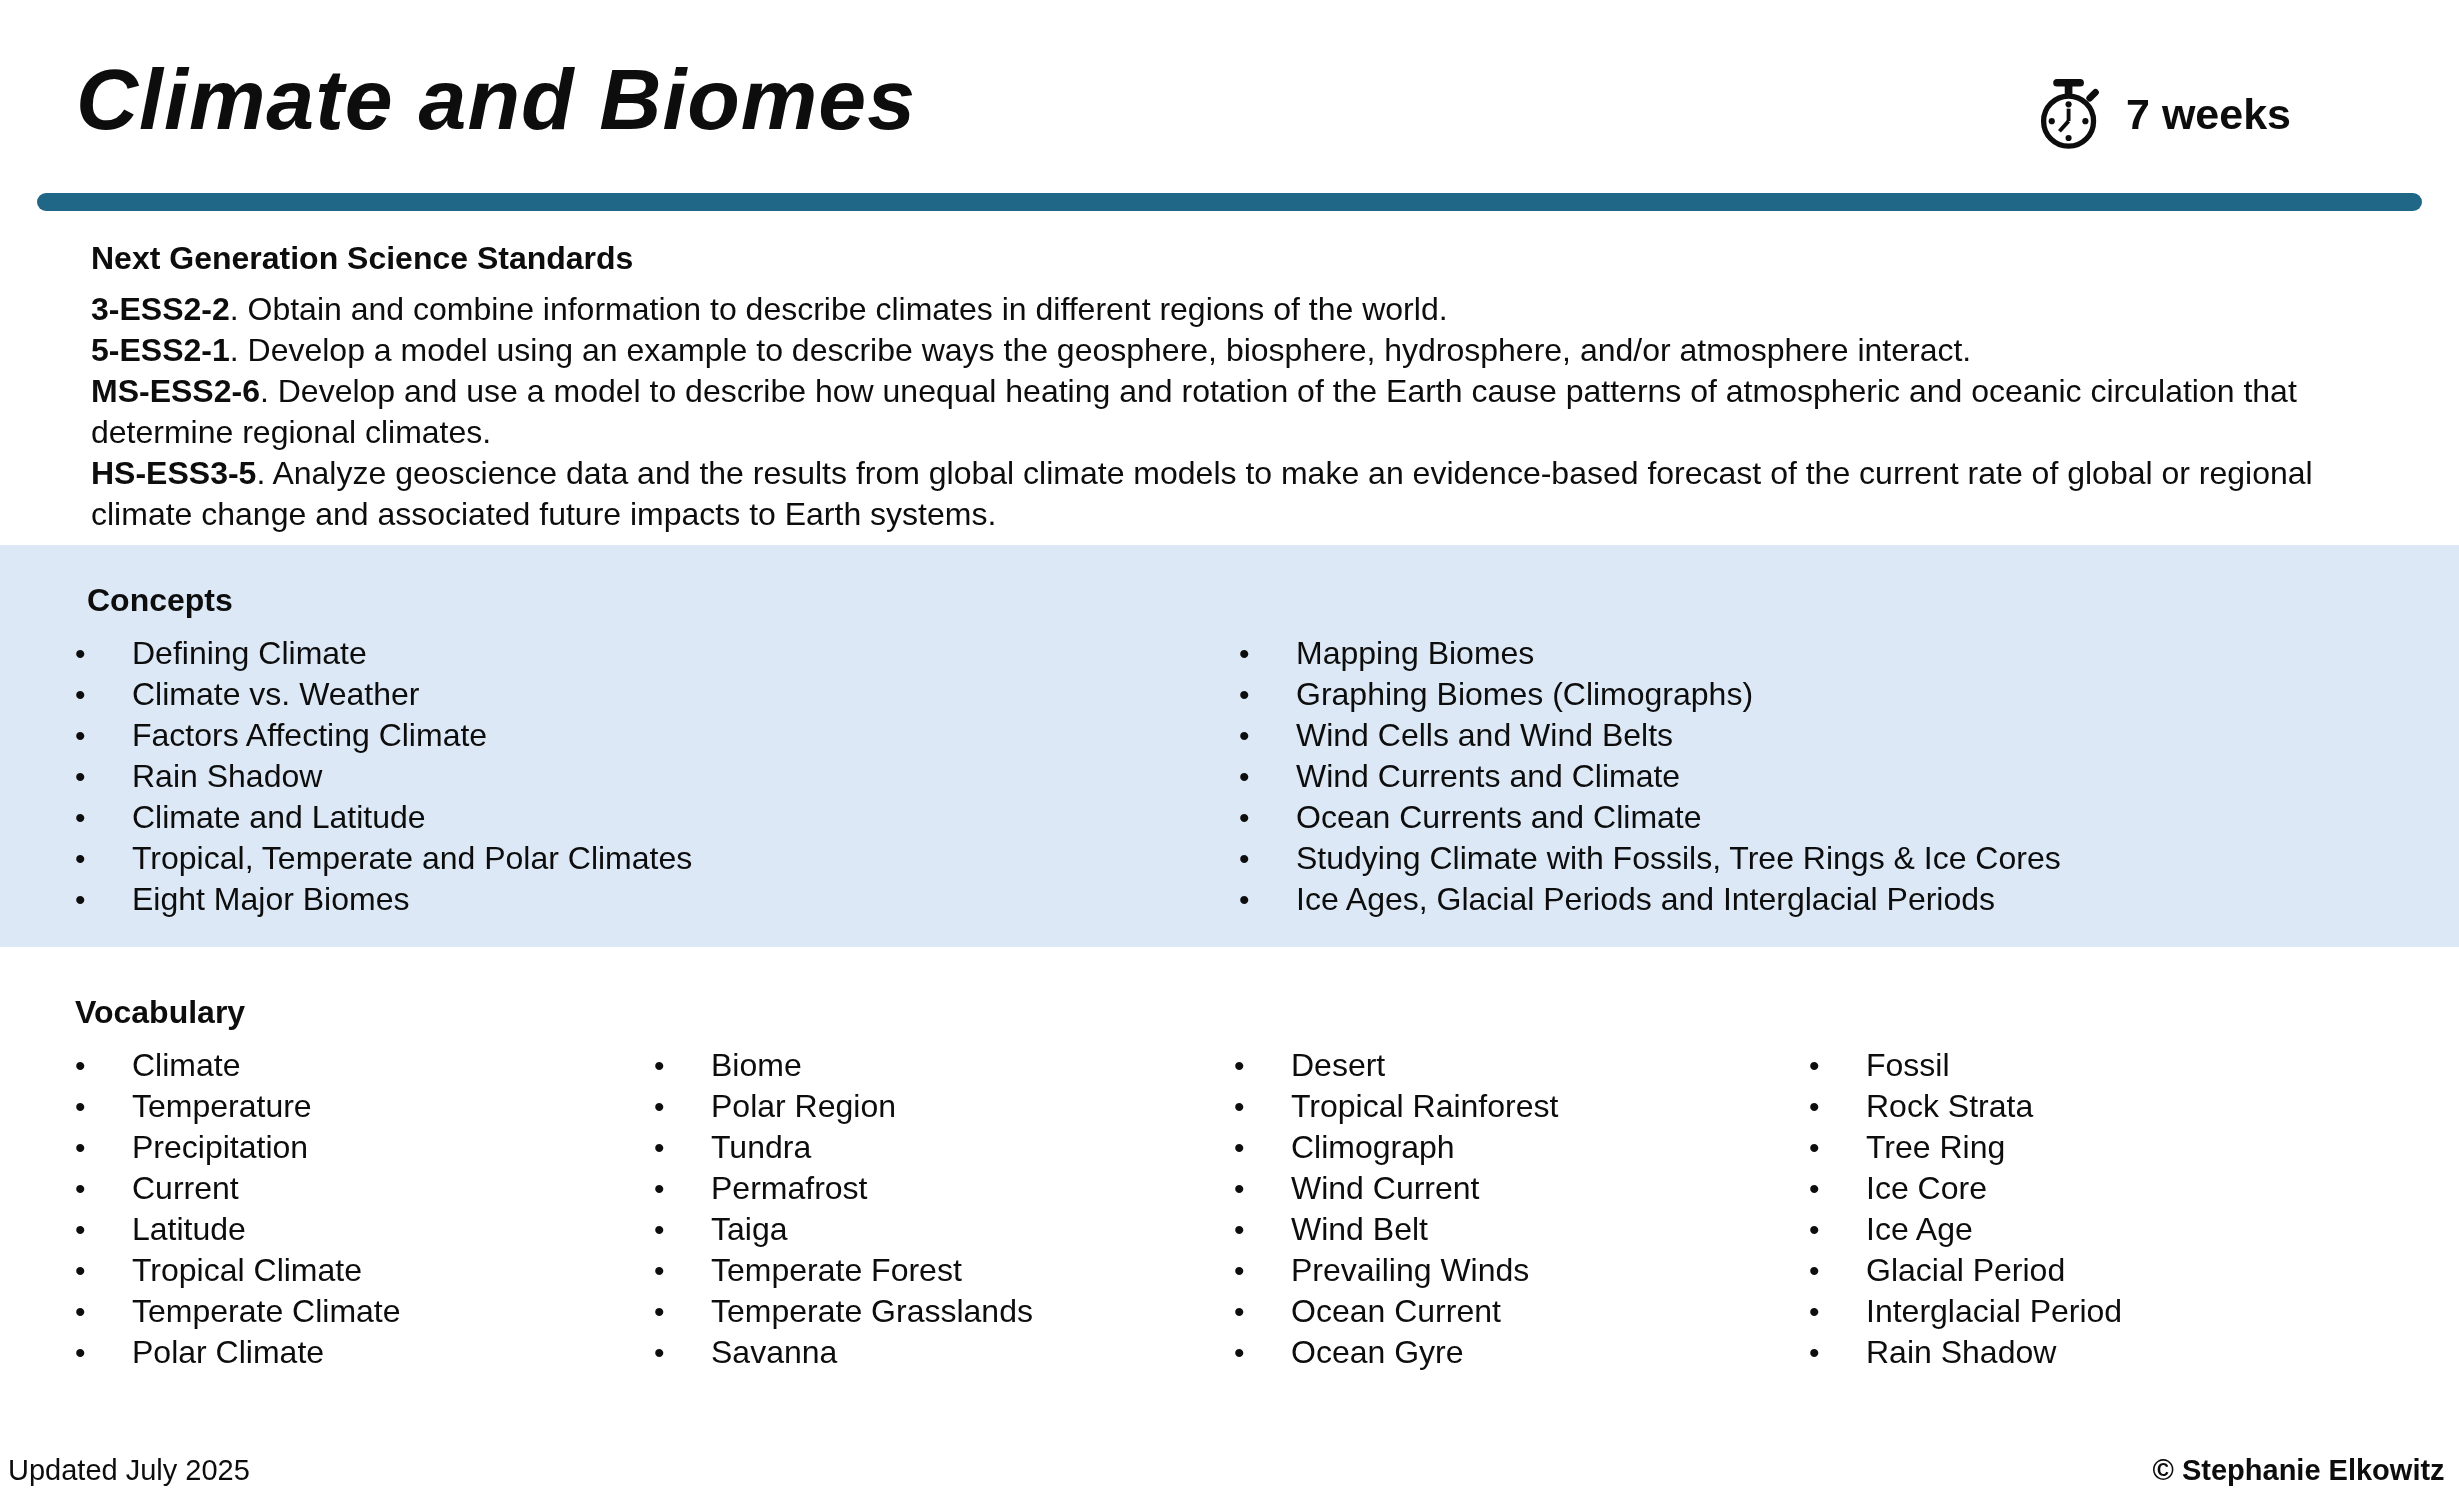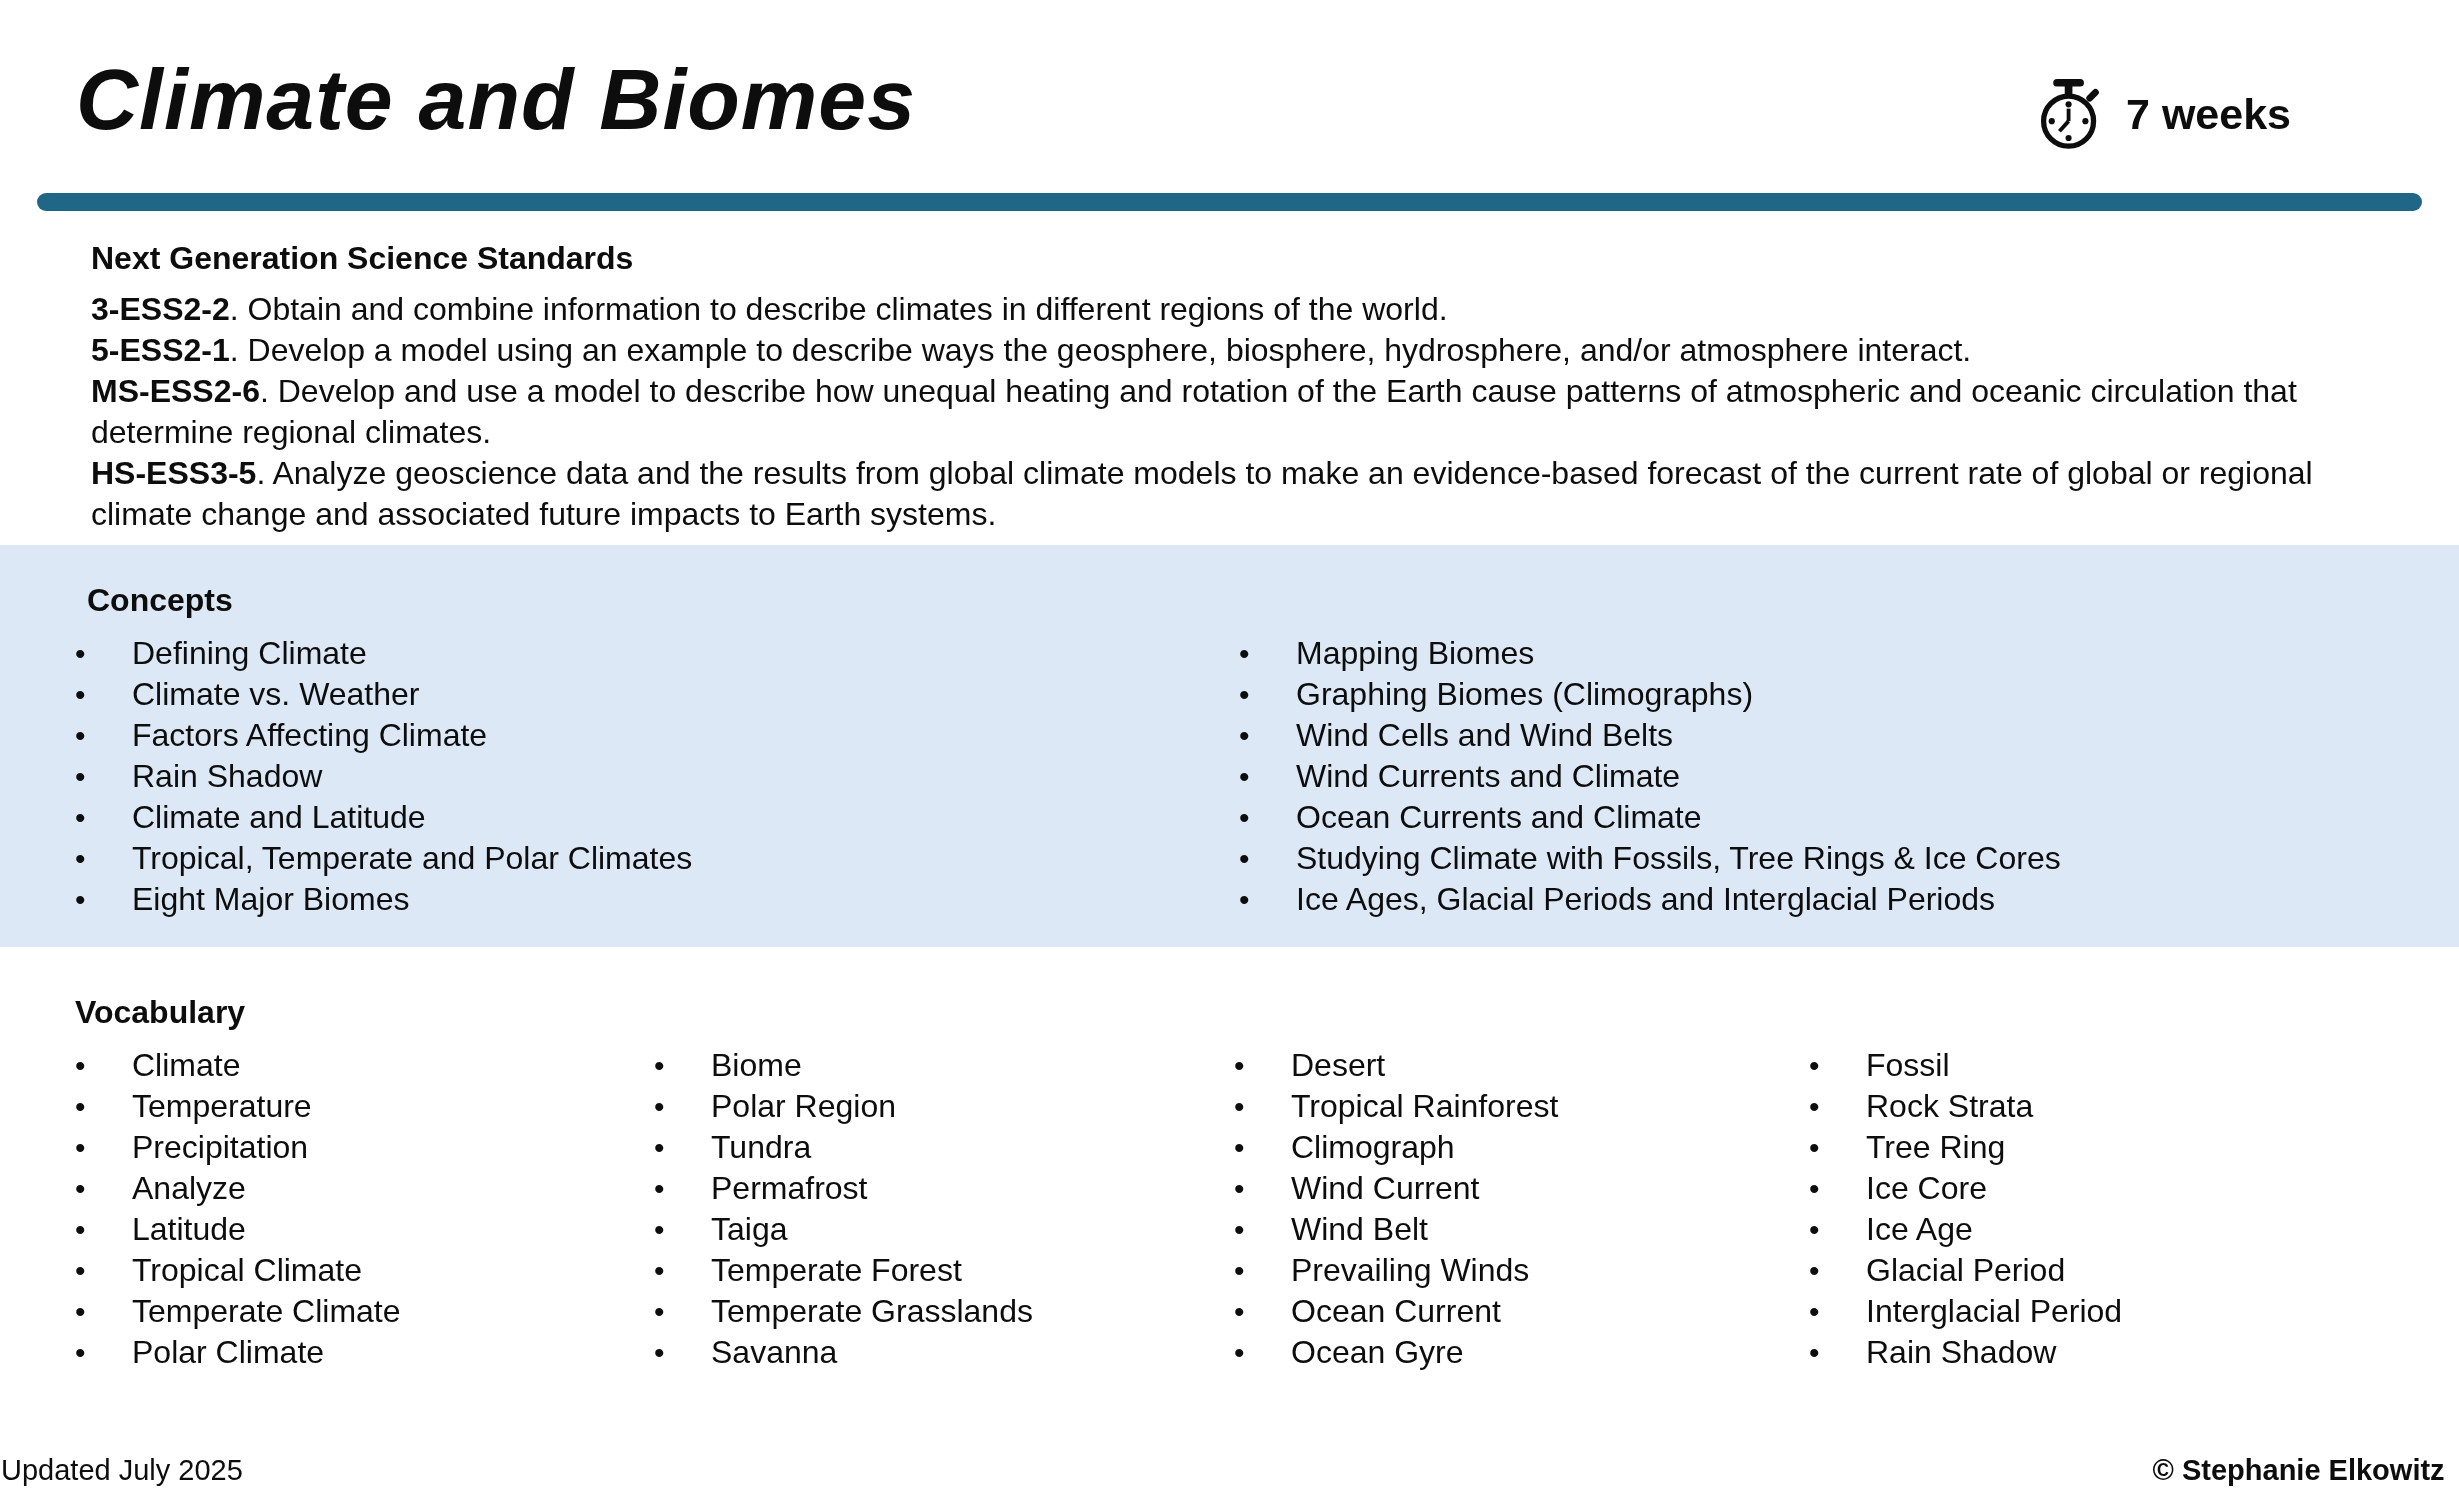--- a/index.html
+++ b/index.html
@@ -60,21 +60,21 @@
     display:flex;align-items:baseline;
     font-size:32px;line-height:41px;
   }
   ul.bullet-list .bullet{
     flex:0 0 57px;width:57px;font-size:30px;
   }
   ul.bullet-list .item-text{flex:1;}
 
   
   .footer{
-    position:absolute;left:1px;right:14.4px;bottom:4.8px;
+    position:absolute;left:8px;right:14.4px;bottom:4.8px;
     display:flex;justify-content:space-between;align-items:baseline;
     font-size:29px;line-height:35px;
   }
   .footer .copyright{font-weight:700;}
 </style>
 </head>
 <body style="color: rgb(13, 13, 13);">
 
 <div class="page">
 
@@ -190,21 +190,21 @@
           <li>
             <span class="bullet">•</span>
             <span class="item-text">Temperature</span>
           </li>
           <li>
             <span class="bullet">•</span>
             <span class="item-text">Precipitation</span>
           </li>
           <li>
             <span class="bullet">•</span>
-            <span class="item-text">Analyze</span>
+            <span class="item-text">Current</span>
           </li>
           <li>
             <span class="bullet">•</span>
             <span class="item-text">Latitude</span>
           </li>
           <li>
             <span class="bullet">•</span>
             <span class="item-text">Tropical Climate</span>
           </li>
           <li>

